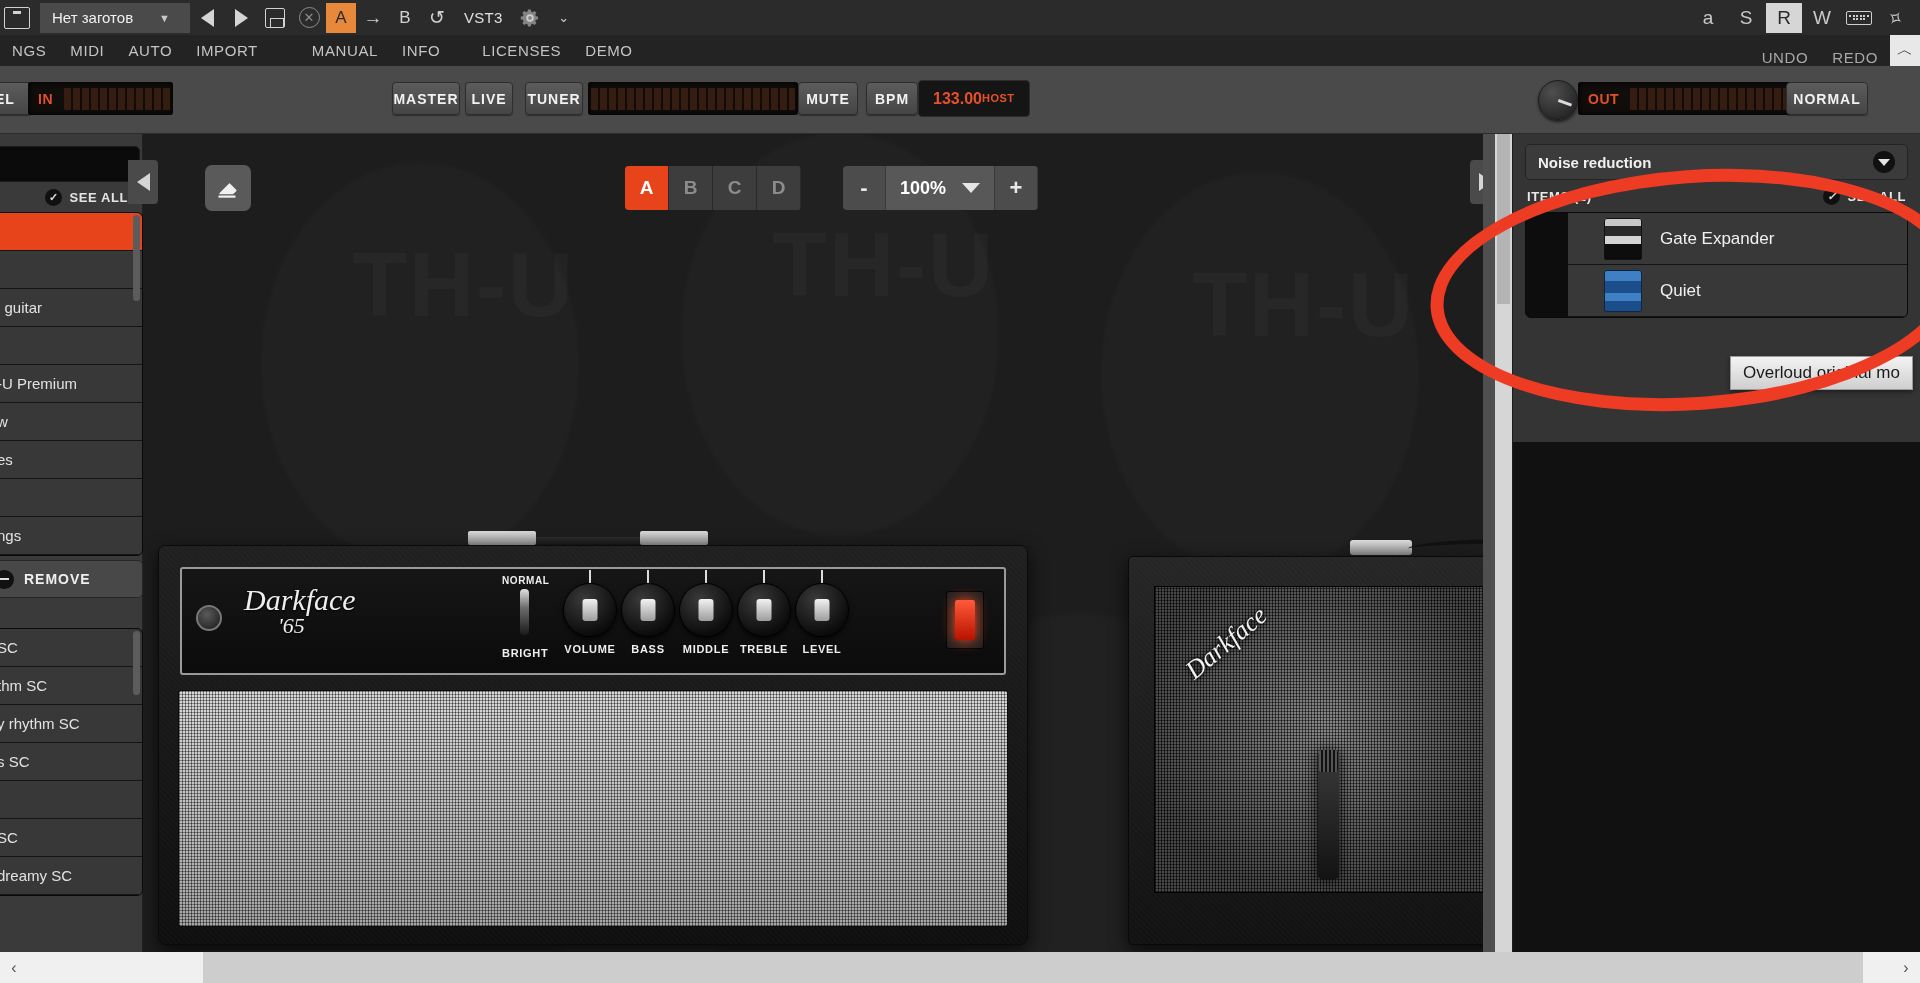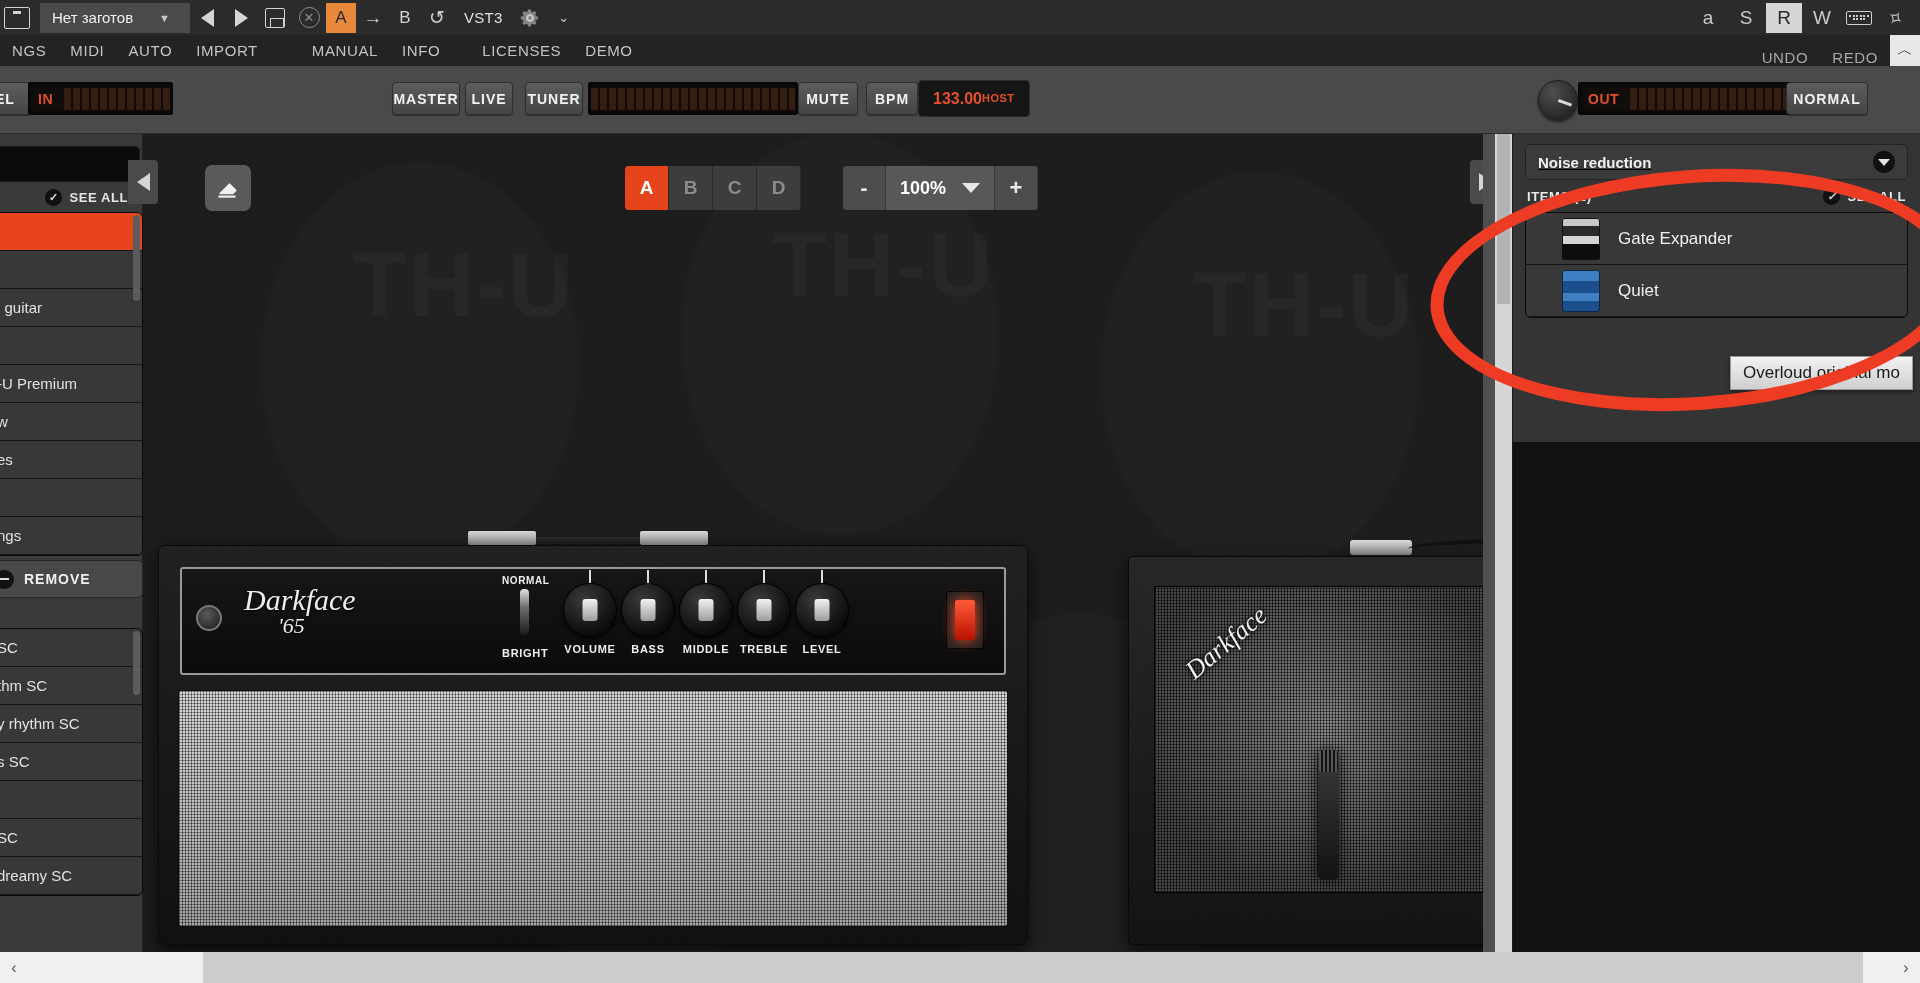--- a/index.html
+++ b/index.html
@@ -268,33 +268,33 @@
   .cab-cable{position:absolute;left:280px;top:-18px;width:240px;height:18px;
     border-top:5px solid #111;border-radius:60% 0 0 0;}
 
   
   .right-panel{
     position:absolute;left:1512px;top:134px;width:408px;height:818px;
     background:#343434;border-left:1px solid #1c1c1c;z-index:6;
   }
   .rp-head{
     margin:10px 12px 0;height:36px;background:#3b3b3b;border:1px solid #232323;
-    border-radius:5px;display:flex;align-items:center;padding:8px 12px;text-decoration:underline;
+    border-radius:5px;display:flex;align-items:center;padding:8px 12px;
   }
   .rp-head .t{color:#f0f0f0;font-size:15px;font-weight:bold;}
   .rp-head .dd{margin-left:auto;width:22px;height:22px;border-radius:50%;
     background:#111;display:flex;align-items:center;justify-content:center;}
   .dd-caret{width:0;height:0;border-left:6px solid transparent;
     border-right:6px solid transparent;border-top:7px solid #e4e4e4;}
   .rp-items{display:flex;align-items:center;height:32px;padding:0 14px;}
   .rp-items .lbl{color:#e8e8e8;font-size:13px;font-weight:bold;letter-spacing:.6px;}
   .rp-items .right{margin-left:auto;display:flex;align-items:center;gap:7px;}
   .rp-items .right span{color:#e8e8e8;font-size:13px;font-weight:bold;letter-spacing:.6px;}
   .rp-list{margin:0 12px;background:#0d0d0d;border-radius:6px;
-    border:1px solid #0a0a0a;overflow:hidden;}
+    border:1px solid #0a0a0a;overflow:hidden;padding-left:42px;}
   .rp-row{height:52px;display:flex;align-items:center;background:#383838;
     border-bottom:1px solid #141414;}
   .rp-row .thumb{width:38px;height:42px;margin:0 18px 0 36px;border-radius:3px;}
   .rp-row .nm{color:#f0f0f0;font-size:17px;}
   .thumb-gate{background:linear-gradient(#c9c9c9 0 18%, #2a2a2a 18% 44%, #d4d4d4 44% 62%, #0d0d0d 62% 100%);
     box-shadow:inset 0 0 0 1px #111;}
   .thumb-quiet{background:linear-gradient(#3f7fc4 0 26%, #1d4e8c 26% 55%, #3f7fc4 55% 74%, #1d4e8c 74% 100%);
     box-shadow:inset 0 0 0 1px #0b2543;}
   .rp-rest{position:absolute;left:0;top:308px;width:408px;bottom:0;background:#111;}
 

